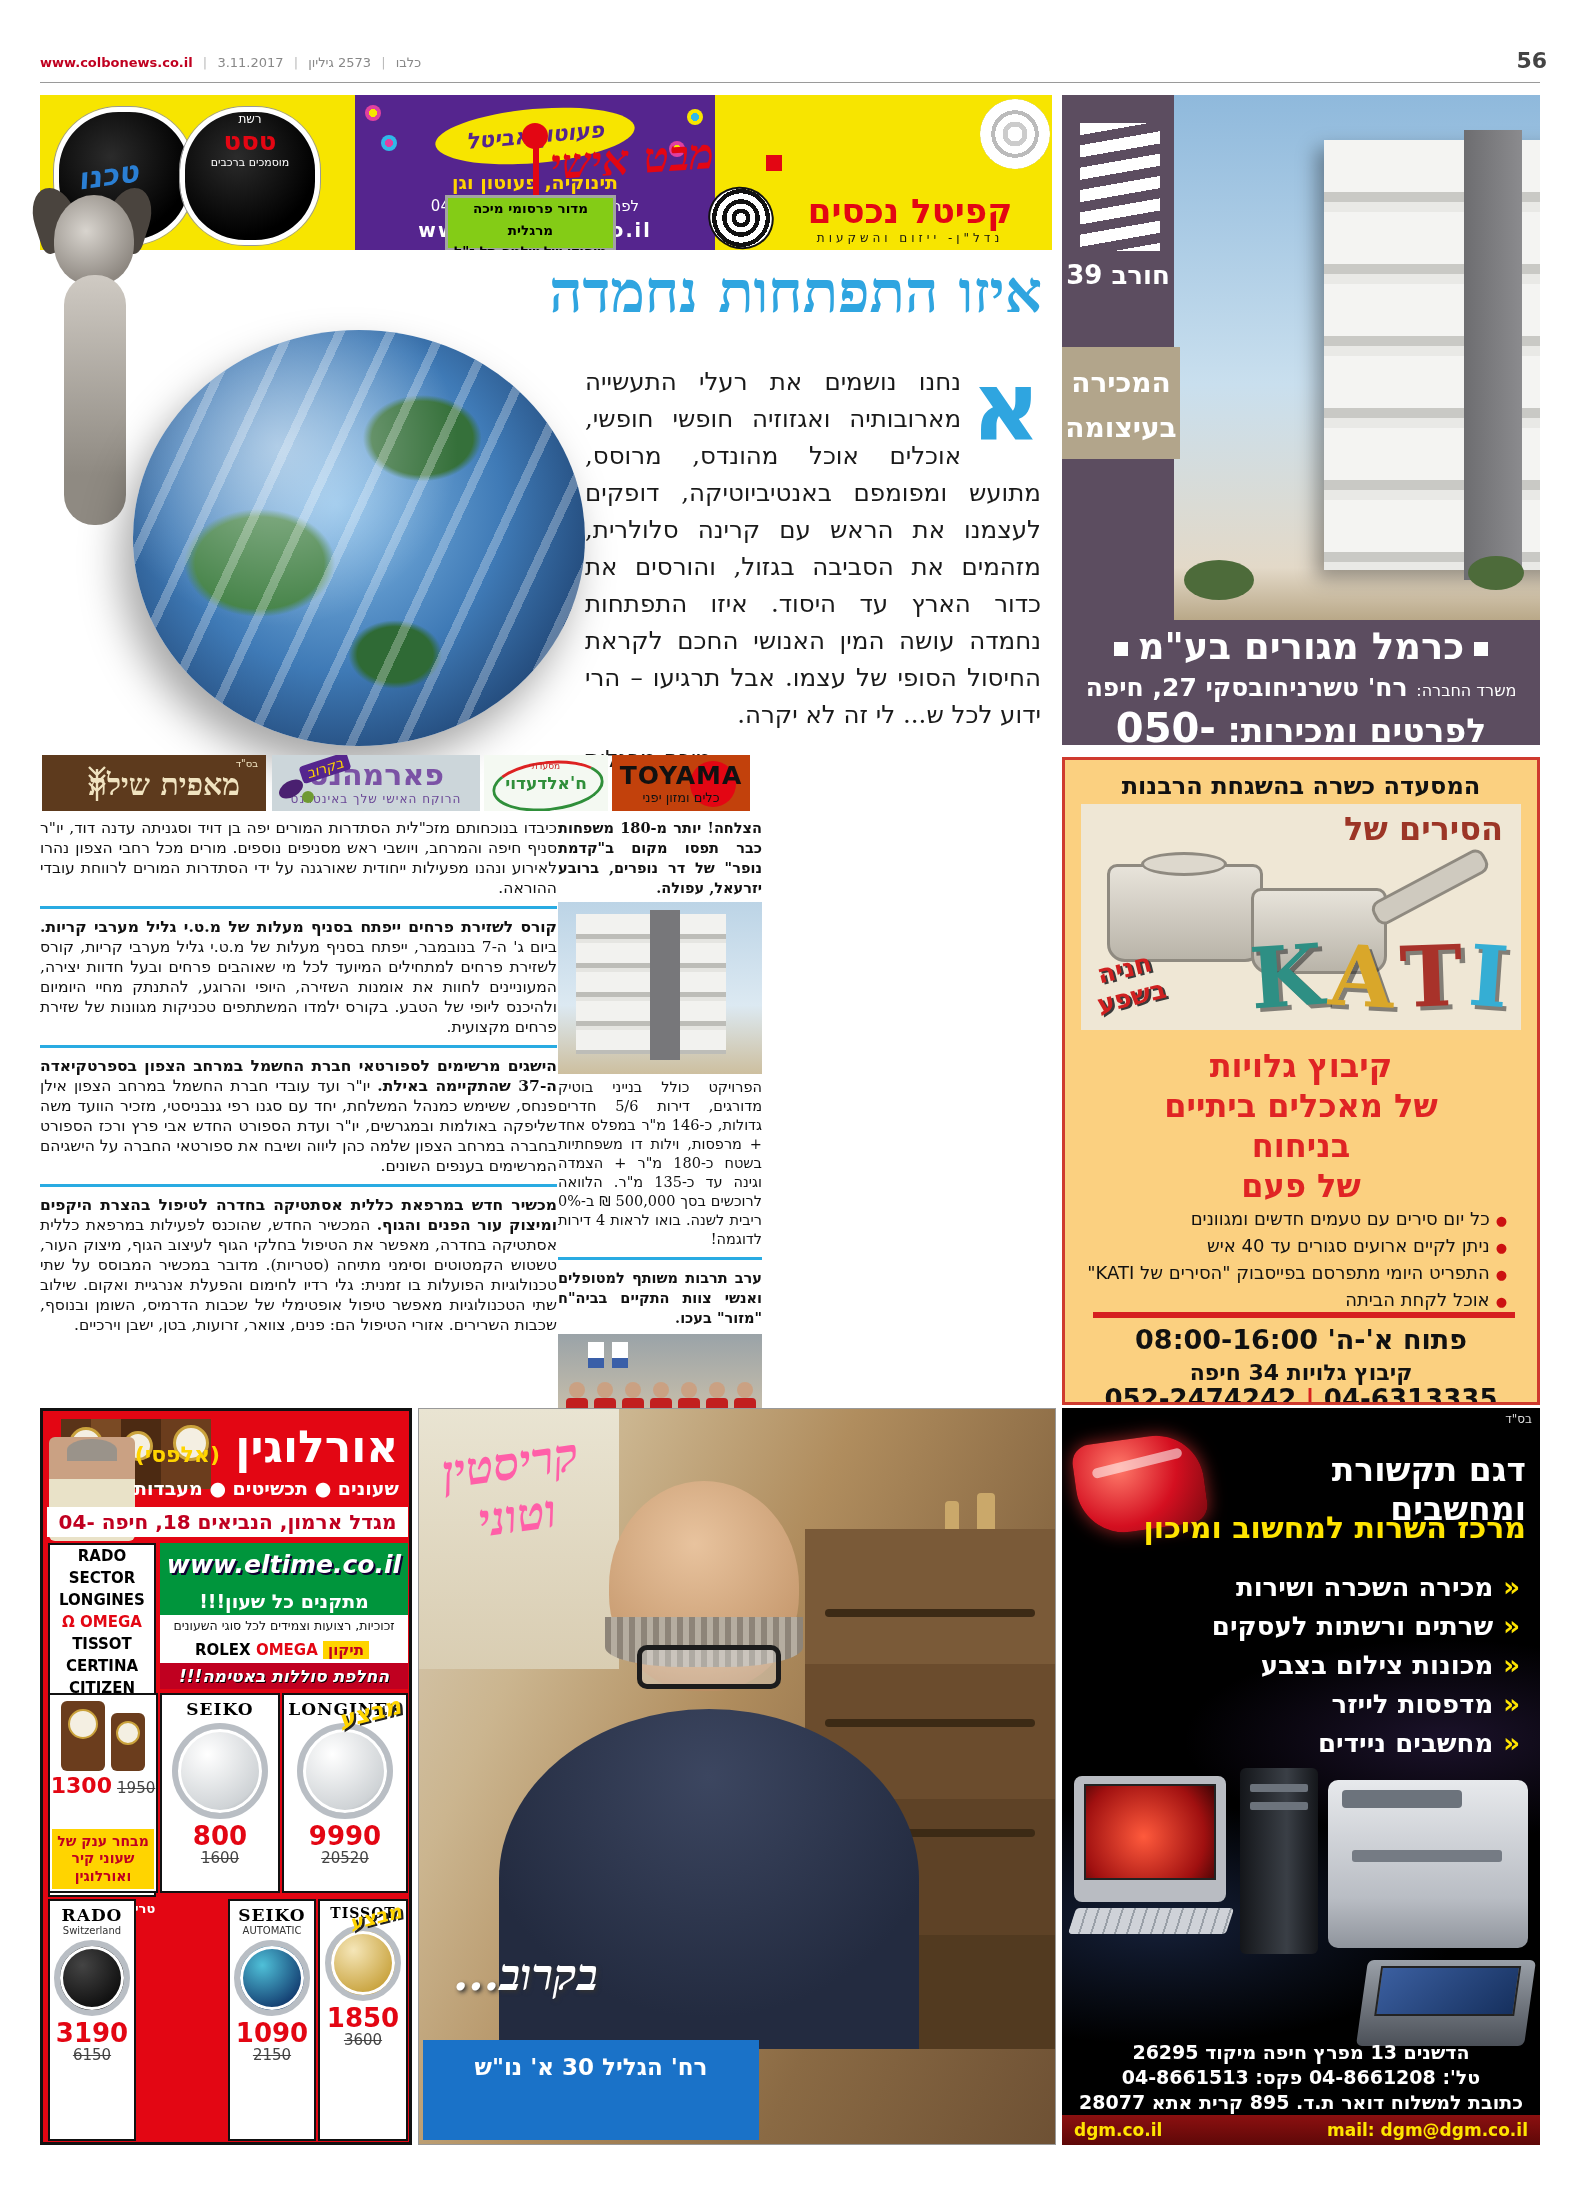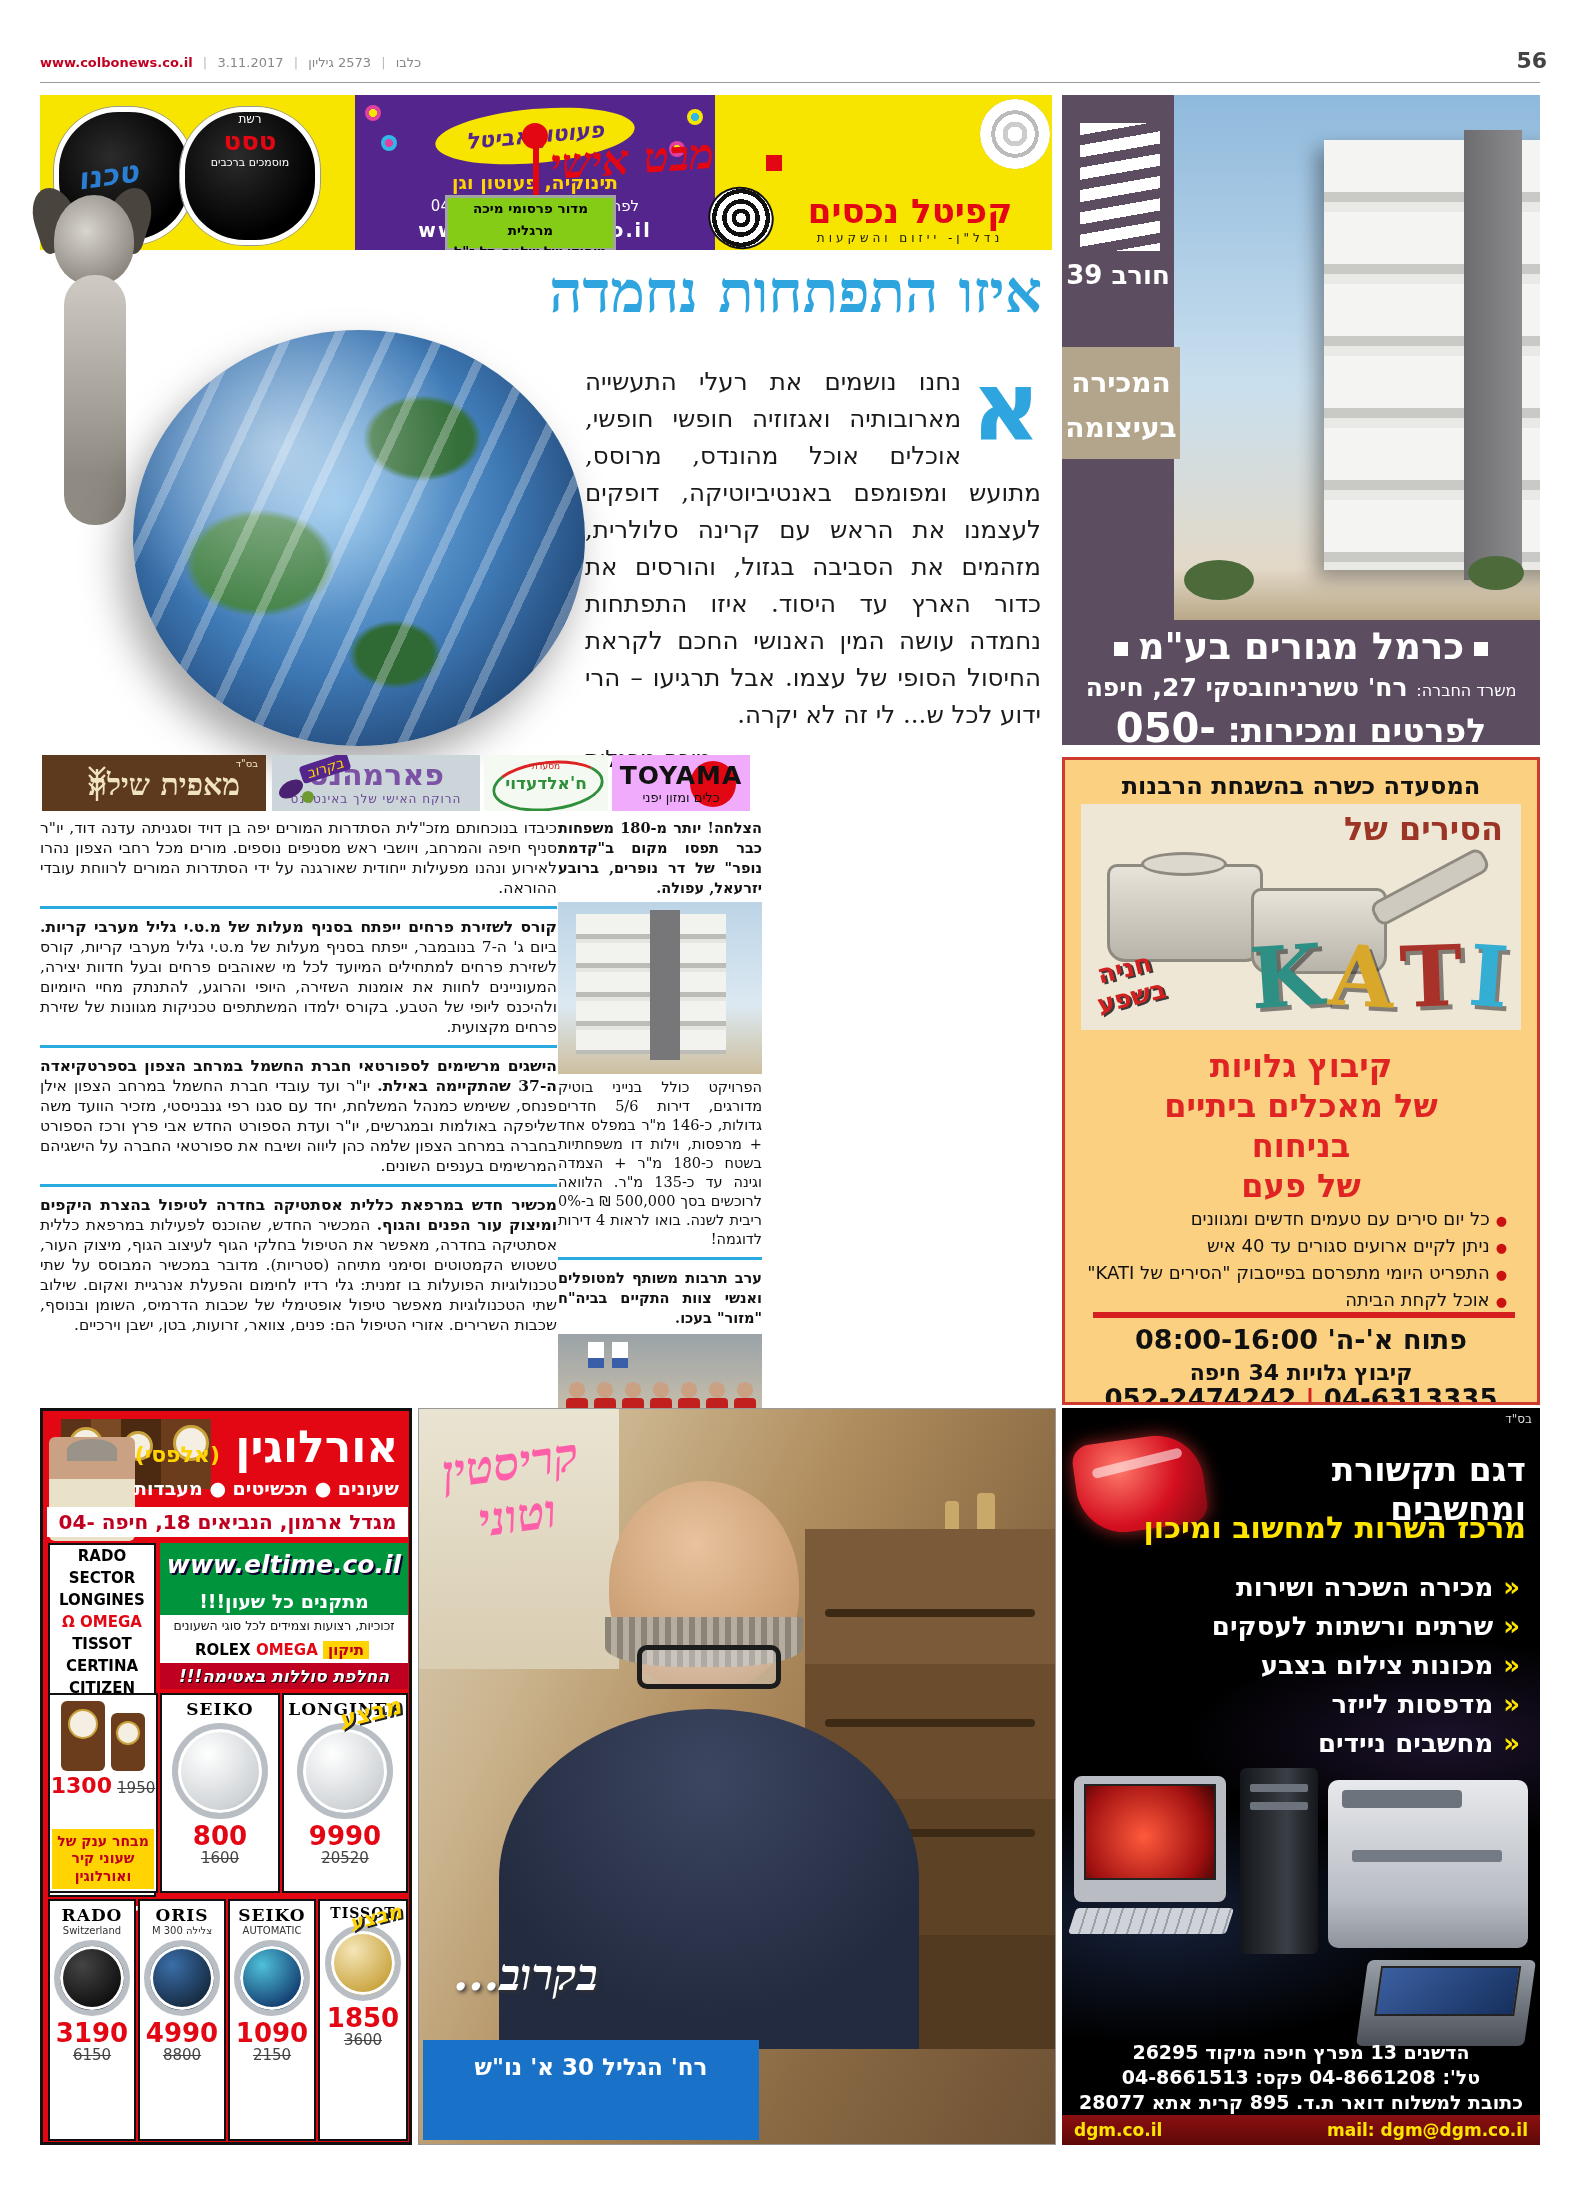--- a/index.html
+++ b/index.html
@@ -93,21 +93,21 @@
   .pharm .badge{position:absolute;left:28px;top:4px;color:#ffd400;background:#55258e;font-style:italic;
         font-size:14px;padding:1px 6px;transform:rotate(-18deg);border-radius:4px}
   .pharm .tag{color:#6a4796;font-size:12px;letter-spacing:1px;direction:rtl}
   .pharm .egg{position:absolute;left:6px;top:26px;width:26px;height:16px;background:#4a2070;border-radius:50%;transform:rotate(-30deg)}
   .pharm .olv{position:absolute;left:30px;top:36px;width:12px;height:12px;background:#6f9a32;border-radius:50%}
   .khaled{left:484px;top:755px;width:124px;height:56px;background:#f4f9f2;overflow:hidden}
   .khaled .oval{position:absolute;left:8px;top:6px;width:106px;height:44px;border:3px solid #2f8f3a;border-radius:50%;
         border-top-color:#d22;transform:rotate(-6deg)}
   .khaled .nm{position:absolute;left:0;top:18px;width:124px;text-align:center;color:#2f8f3a;font-weight:bold;font-size:17px;direction:rtl}
   .khaled .sm{position:absolute;left:0;top:6px;width:124px;text-align:center;color:#c22;font-size:9px;direction:rtl}
-  .toyama{left:612px;top:755px;width:138px;height:56px;background:#f0abfc;overflow:hidden;text-align:center}
+  .toyama{left:612px;top:755px;width:138px;height:56px;background:#c2410c;overflow:hidden;text-align:center}
   .toyama .dot{position:absolute;left:78px;top:6px;width:46px;height:46px;background:#e30613;border-radius:50%}
   .toyama .nm{position:relative;font-weight:bold;font-size:25px;letter-spacing:1px;color:#111;margin-top:6px}
   .toyama .tag{position:relative;font-size:13px;color:#111;direction:rtl}
   
   .newsL{left:40px;top:818px;width:517px;height:592px;overflow:hidden;direction:rtl;text-align:justify;
         font-size:15.5px;line-height:20px;font-family:"DejaVu Serif","DejaVu Sans",serif;color:#111}
   .newsL p{margin:0 0 6px 0}
   .cyan{border-top:3px solid #29abe2;margin:8px 0}
   .newsR{left:558px;top:818px;width:204px;height:592px;overflow:hidden;direction:rtl;text-align:justify;
         font-size:14.5px;line-height:19px;font-family:"DejaVu Serif","DejaVu Sans",serif;color:#111}
@@ -502,27 +502,20 @@
       <div class="wold">20520</div>
     </div>
 
     <div class="wcell" style="left:5px;top:488px;width:88px;height:242px">
       <div class="bn">RADO</div>
       <div class="bs">Switzerland</div>
       <div class="wface" style="width:64px;height:64px;background:radial-gradient(circle at 35% 30%,#444,#111 70%)"></div>
       <div class="wprice">3190</div>
       <div class="wold">6150</div>
     </div>
-    <div class="wcell" style="left:95px;top:488px;width:88px;height:242px">
-      <div class="bn">ORIS</div>
-      <div class="bs rtl">צלילה 300 M</div>
-      <div class="wface" style="width:64px;height:64px;background:radial-gradient(circle at 35% 30%,#3a6ea8,#15283e 75%)"></div>
-      <div class="wprice">4990</div>
-      <div class="w old wold">8800</div>
-    </div>
     <div class="wcell" style="left:185px;top:488px;width:88px;height:242px">
       <div class="bn">SEIKO</div>
       <div class="bs">AUTOMATIC</div>
       <div class="wface" style="width:64px;height:64px;background:radial-gradient(circle at 35% 30%,#4fc0d8,#123a6e 75%)"></div>
       <div class="wprice">1090</div>
       <div class="wold">2150</div>
     </div>
     <div class="wcell" style="left:275px;top:488px;width:90px;height:242px">
       <div class="sale" style="font-size:20px">מבצע</div>
       <div class="bn" style="font-size:14px">TISSOT</div>

